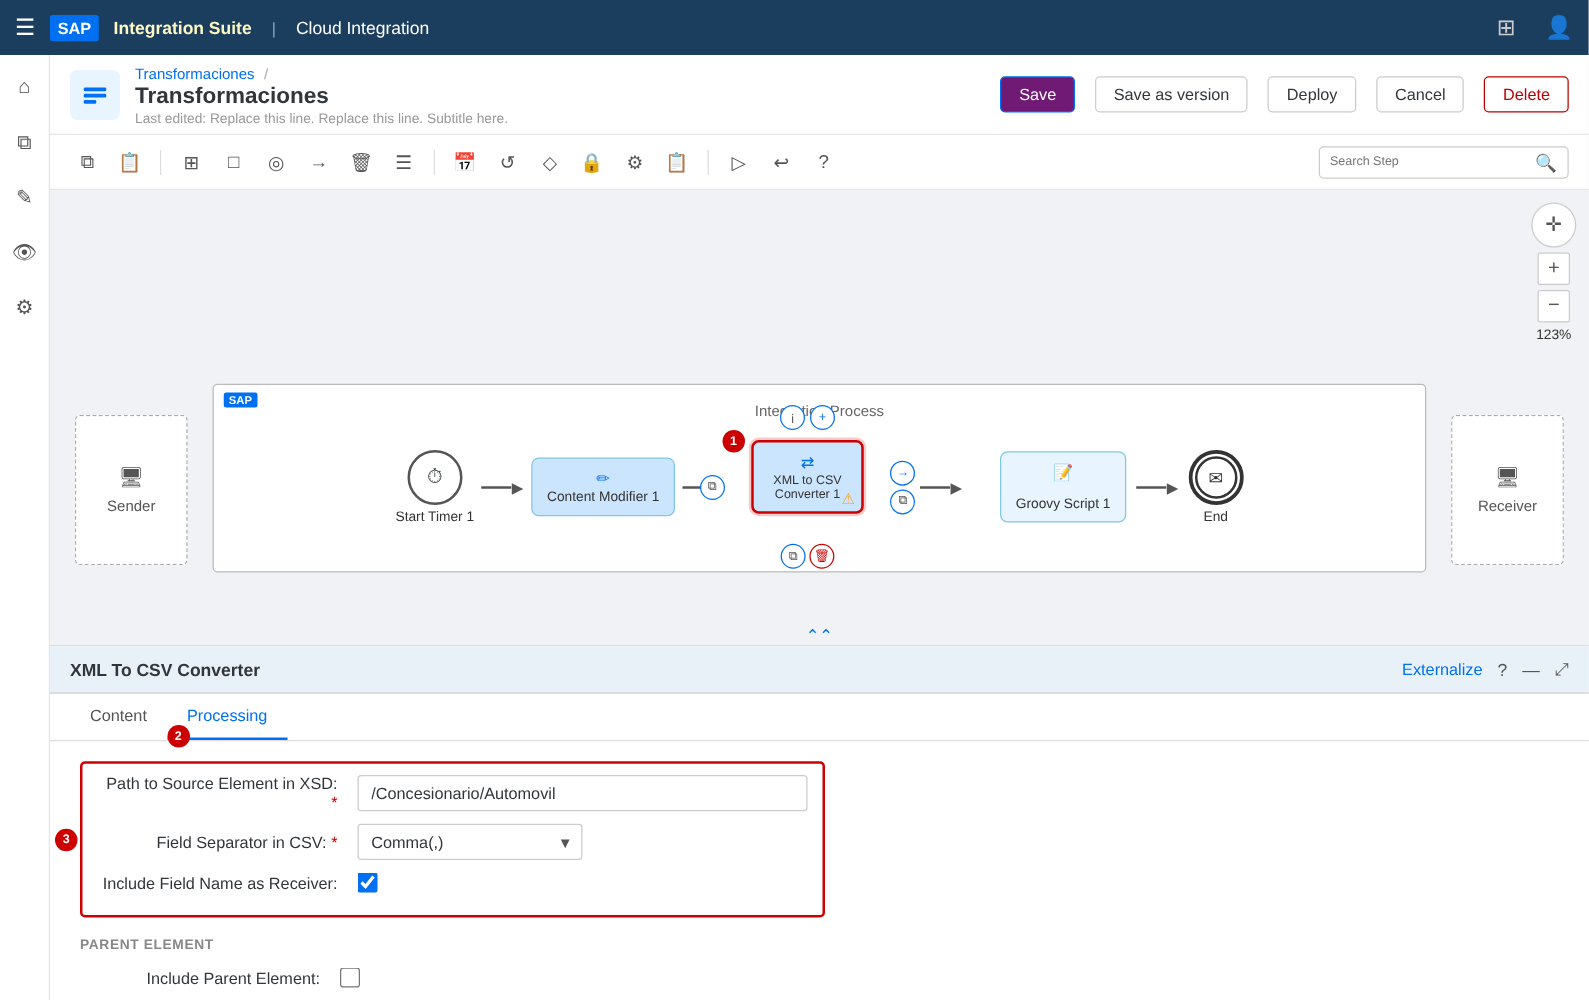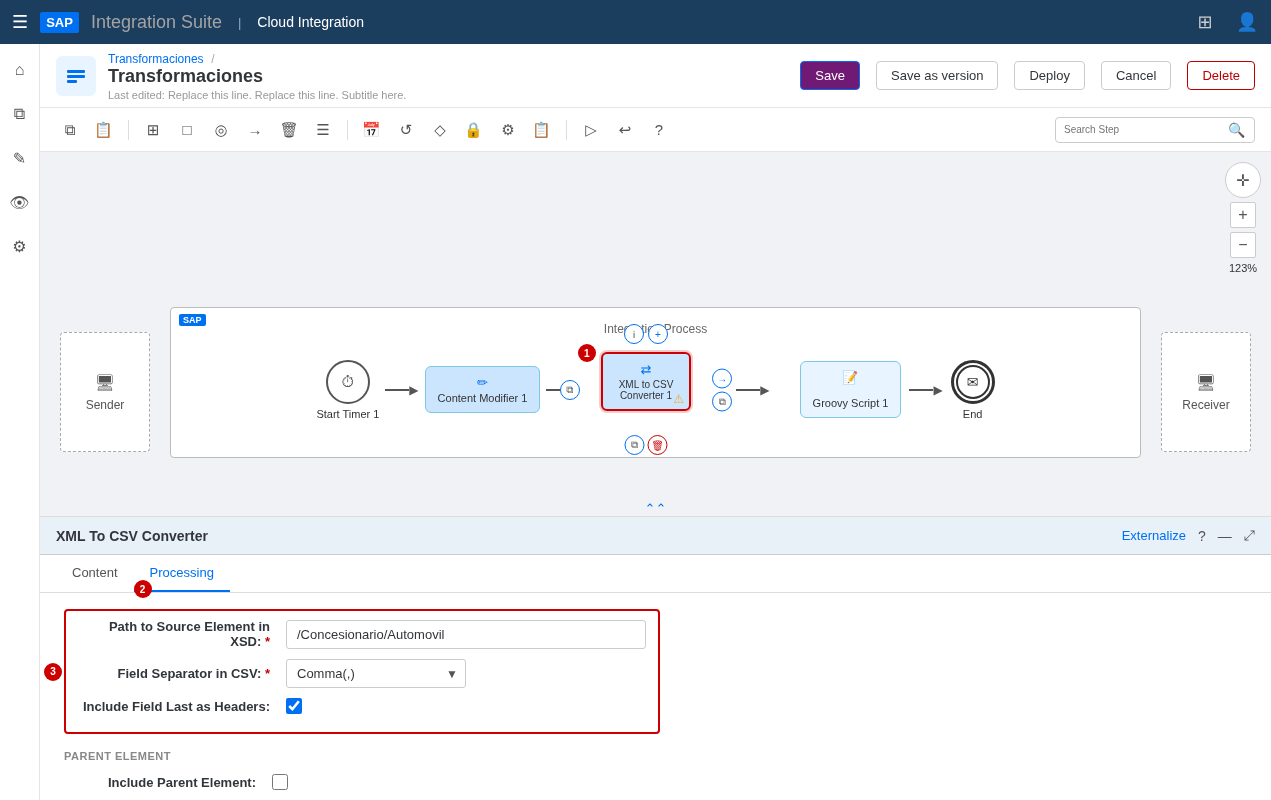--- a/index.html
+++ b/index.html
@@ -17,21 +17,21 @@
     }
     .top-nav .hamburger { cursor: pointer; font-size: 18px; }
     .top-nav .sap-logo {
       background: #0070f2;
       color: white;
       font-weight: bold;
       font-size: 13px;
       padding: 3px 6px;
       border-radius: 2px;
     }
-    .top-nav .suite-name { color: #a3a3a3; font-size: 18px; font-weight: 400; }
+    .top-nav .suite-name { color: #fef9c3; font-size: 14px; font-weight: 700; }
     .top-nav .separator { color: #8fa8c0; margin: 0 4px; }
     .top-nav .module-name { color: white; font-size: 14px; }
     .top-nav .spacer { flex: 1; }
     .top-nav .nav-icon { color: #ccc; font-size: 18px; cursor: pointer; margin-left: 12px; }
 
     
     .header-area {
       display: flex;
       align-items: center;
       background: white;
@@ -217,21 +217,21 @@
     }
     .form-row {
       display: flex;
       align-items: center;
       margin-bottom: 10px;
       gap: 8px;
     }
     .form-label {
       width: 200px; min-width: 200px;
       font-size: 13px; color: #32363a;
-      text-align: right; padding-right: 8px; font-weight: bold;
+      text-align: right; padding-right: 8px;
     }
     .form-label .required { color: #cc0000; }
     .form-input {
       flex: 1; max-width: 600px;
       border: 1px solid #ccc; border-radius: 3px;
       padding: 6px 10px; font-size: 13px; color: #32363a;
       background: white;
     }
     .form-select {
       width: 180px;
@@ -487,21 +487,21 @@
                 <option>Semicolon(;)</option>
                 <option>Tab</option>
                 <option>Pipe(|)</option>
               </select>
               <span class="select-arrow">▼</span>
             </div>
           </div>
 
           <div class="form-row">
             <div class="form-label">
-              <span>Include Field Last as Headers:</span>
+              <span>Include Field Name as Receiver:</span>
             </div>
             <input type="checkbox" class="checkbox-input" checked="" style="">
           </div>
         </div>
       </div>
 
       
       <div style="margin-top:16px;">
         <div class="section-title">PARENT ELEMENT</div>
         <div class="form-row">

